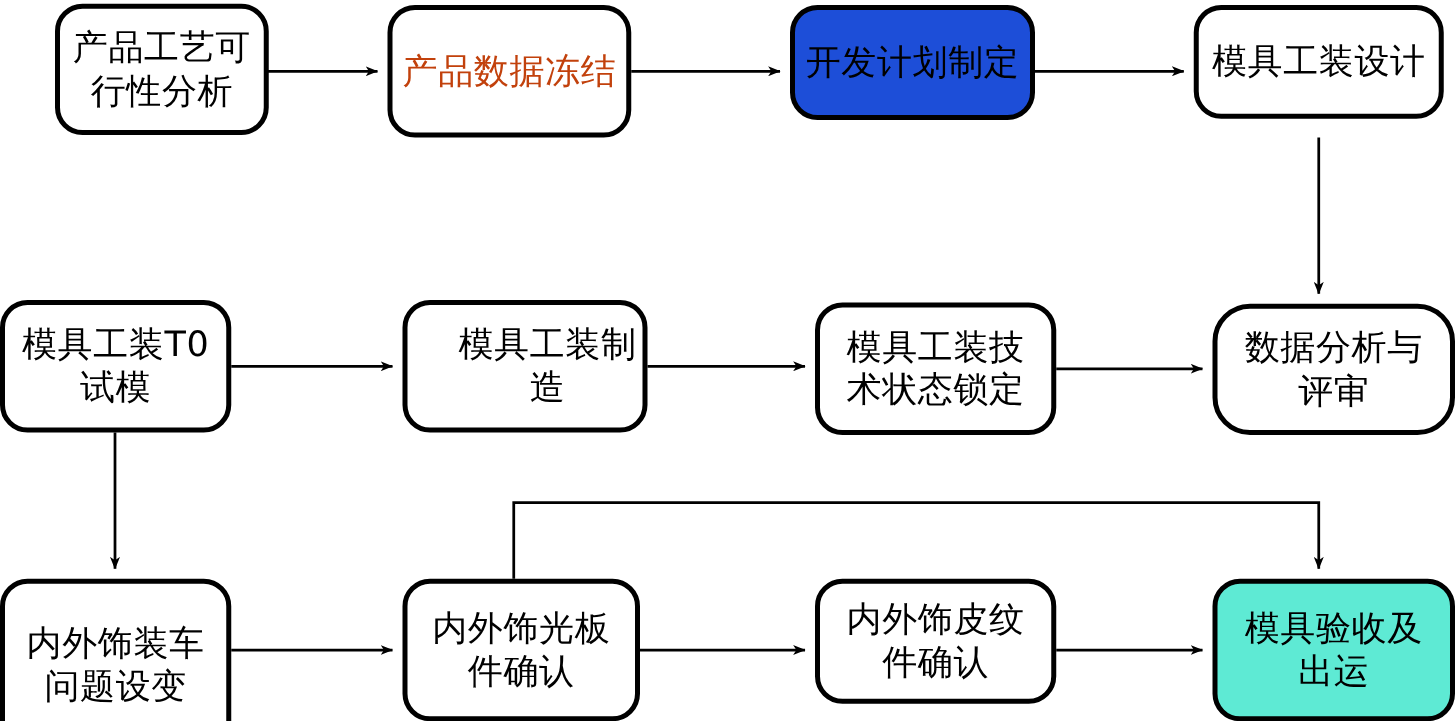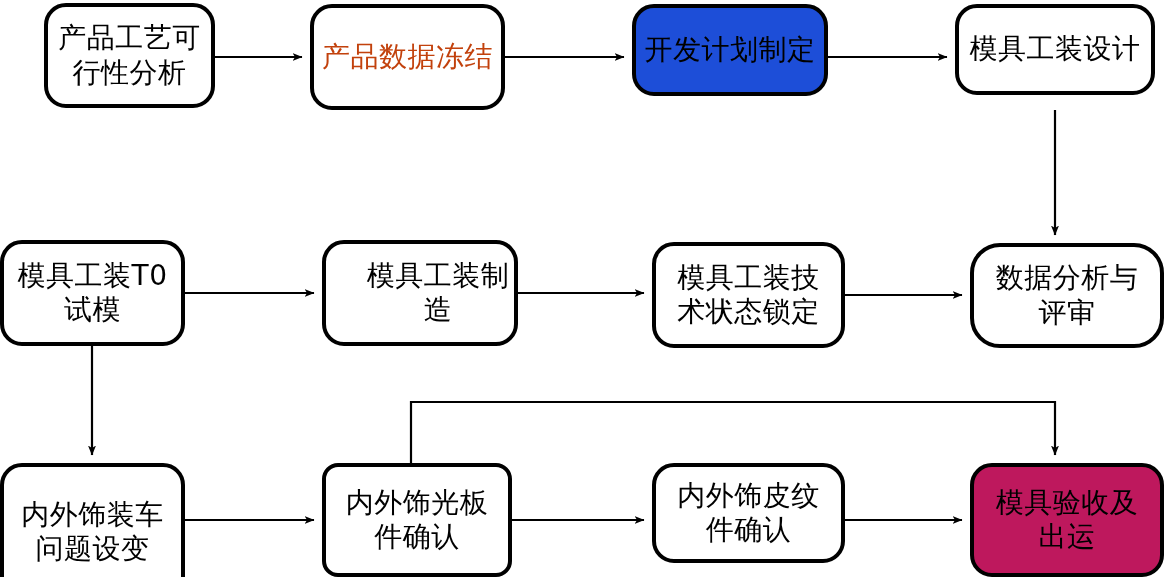--- a/index.html
+++ b/index.html
@@ -99,27 +99,27 @@
 术状态锁定</span>
       </div>
       <div class="node" style="left: 970px; top: 243px; width: 194px; height: 105px; border-color: rgb(0, 0, 0); background: rgb(255, 255, 255); border-radius: 30px;">
         <span class="node-label" style="color: rgb(0, 0, 0);">数据分析与
 评审</span>
       </div>
       <div class="node" style="left: 0px; top: 463px; width: 185px; height: 138px; border-color: rgb(0, 0, 0); background: rgb(255, 255, 255);">
         <span class="node-label" style="color: rgb(0, 0, 0);">内外饰装车
 问题设变</span>
       </div>
-      <div class="node" style="left: 322px; top: 463px; width: 190px; height: 114px; border-color: rgb(0, 0, 0); background: rgb(255, 255, 255); border-radius: 16px;">
+      <div class="node" style="left: 322px; top: 463px; width: 190px; height: 114px; border-color: rgb(0, 0, 0); background: rgb(255, 255, 255);">
         <span class="node-label" style="color: rgb(0, 0, 0);">内外饰光板
 件确认</span>
       </div>
       <div class="node" style="left: 652px; top: 463px; width: 193px; height: 100px; border-color: rgb(0, 0, 0); background: rgb(255, 255, 255);">
         <span class="node-label" style="color: rgb(0, 0, 0);">内外饰皮纹
 件确认</span>
       </div>
-      <div class="node" style="left: 970px; top: 463px; width: 194px; height: 114px; border-color: rgb(0, 0, 0); background: #be185d;">
+      <div class="node" style="left: 970px; top: 463px; width: 194px; height: 114px; border-color: rgb(0, 0, 0); background: #5eead4;">
         <span class="node-label" style="color: rgb(0, 0, 0);">模具验收及
 出运</span>
       </div>
     </div>
 
 </div>
 
 </body></html>

